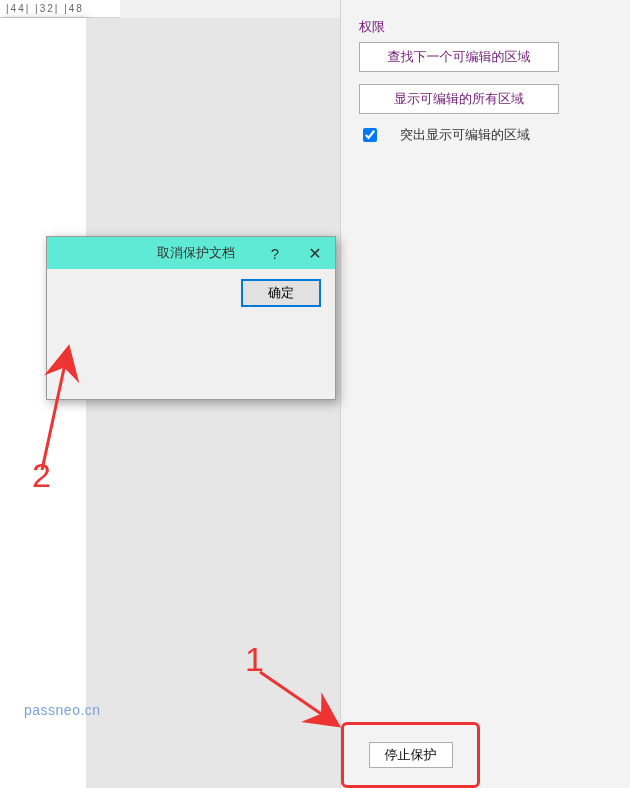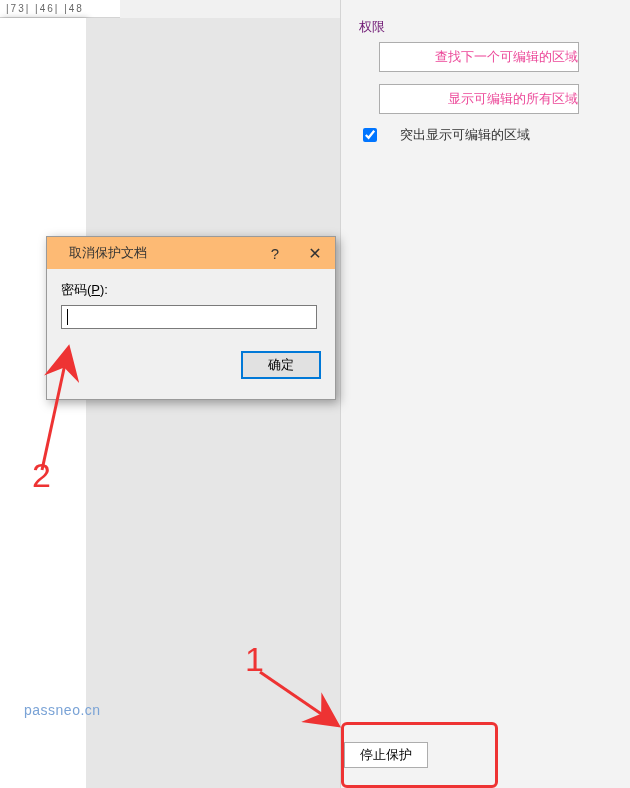--- a/index.html
+++ b/index.html
@@ -67,70 +67,69 @@
       color: #333;
       margin-bottom: 24px;
     }
     .panel-btn {
       display: block;
       width: 200px;
       height: 30px;
       background: #ffffff;
       border: 1px solid #adadad;
       font-size: 13px;
-      color: #ec4899;
+      color: #701a75;
       cursor: pointer;
       margin-bottom: 12px;
-      margin-left: 20px;
-      text-align: right;
     }
     .checkbox-row {
       display: flex;
       align-items: center;
       gap: 23px;
       margin-left: 4px;
       margin-top: 4px;
       font-size: 13px;
       color: #333;
     }
     .checkbox-row input { width: 14px; height: 14px; }
     .stop-protect-box {
       position: absolute;
       left: 0px; bottom: 0px;
-      width: 157px; height: 66px;
+      width: 139px; height: 66px;
       border: 3px solid #e33;
       border-radius: 6px;
       display: flex;
       align-items: center;
-      justify-content: flex-start;
+      justify-content: center;
     }
     .stop-protect-btn {
       width: 84px; height: 26px;
       background: #ffffff;
       border: 1px solid #adadad;
       font-size: 13px;
       cursor: pointer;
     }
     .dialog {
       position: absolute;
       top: 236px; left: 46px;
       width: 290px; height: 164px;
       background: #f0f0f0;
       border: 1px solid #9a9a9a;
       box-shadow: 3px 3px 10px rgba(0,0,0,0.35);
     }
     .dlg-titlebar {
       height: 32px;
-      background: #fdba74;
-      display: flex;
-      align-items: center;
-      padding-left: 22px;
+      background: #5eead4;
+      display: flex;
+      align-items: center;
+      padding-left: 10px;
       font-size: 13px;
       color: #333;
       position: relative;
+      justify-content: center;
     }
     .dlg-help, .dlg-close {
       position: absolute;
       top: 0; height: 32px; width: 40px;
       display: flex; align-items: center; justify-content: center;
       font-size: 15px;
       cursor: pointer;
       color: #333;
     }
     .dlg-help { right: 40px; }
@@ -184,21 +183,21 @@
     .cursor-caret {
       display: inline-block;
       width: 1px; height: 16px;
       background: #000;
       vertical-align: middle;
     }
   </style>
 </head>
 <body>
 
-<div class="ruler">|73|  |46|  |48</div>
+<div class="ruler">|44|  |32|  |48</div>
 <div class="doc-area"></div>
 <div class="between-area"></div>
 
 <div class="panel">
   <div class="section-label">权限</div>
   <button class="panel-btn">查找下一个可编辑的区域</button>
   <button class="panel-btn">显示可编辑的所有区域</button>
   <label class="checkbox-row">
     <input type="checkbox" checked="" style="">
     <span>突出显示可编辑的区域</span>
@@ -207,29 +206,20 @@
   <div class="stop-protect-box">
     <button class="stop-protect-btn">停止保护</button>
   </div>
 </div>
 
 <div class="dialog">
   <div class="dlg-titlebar">
     <span>取消保护文档</span>
     <span class="dlg-help">?</span>
     <span class="dlg-close">✕</span>
-  </div>
-  <div class="dlg-body">
-    <div class="dlg-label">
-      <span>密码(</span><u>P</u><span>):</span>
-    </div>
-    <div style="position:relative;">
-      <input class="dlg-input" type="password" value="" style="">
-      <span class="cursor-caret" style="position:absolute; left:6px; top:4px;"></span>
-    </div>
   </div>
   <div class="dlg-buttons">
     <button class="dlg-btn primary">确定</button>
   </div>
 </div>
 
 <svg class="arrow-svg" width="630" height="788">
   <defs>
     <marker id="ah" markerWidth="12" markerHeight="12" refX="10" refY="6" orient="auto">
       <path d="M0,0 L12,6 L0,12 L4,6 Z" fill="#e33"></path>

